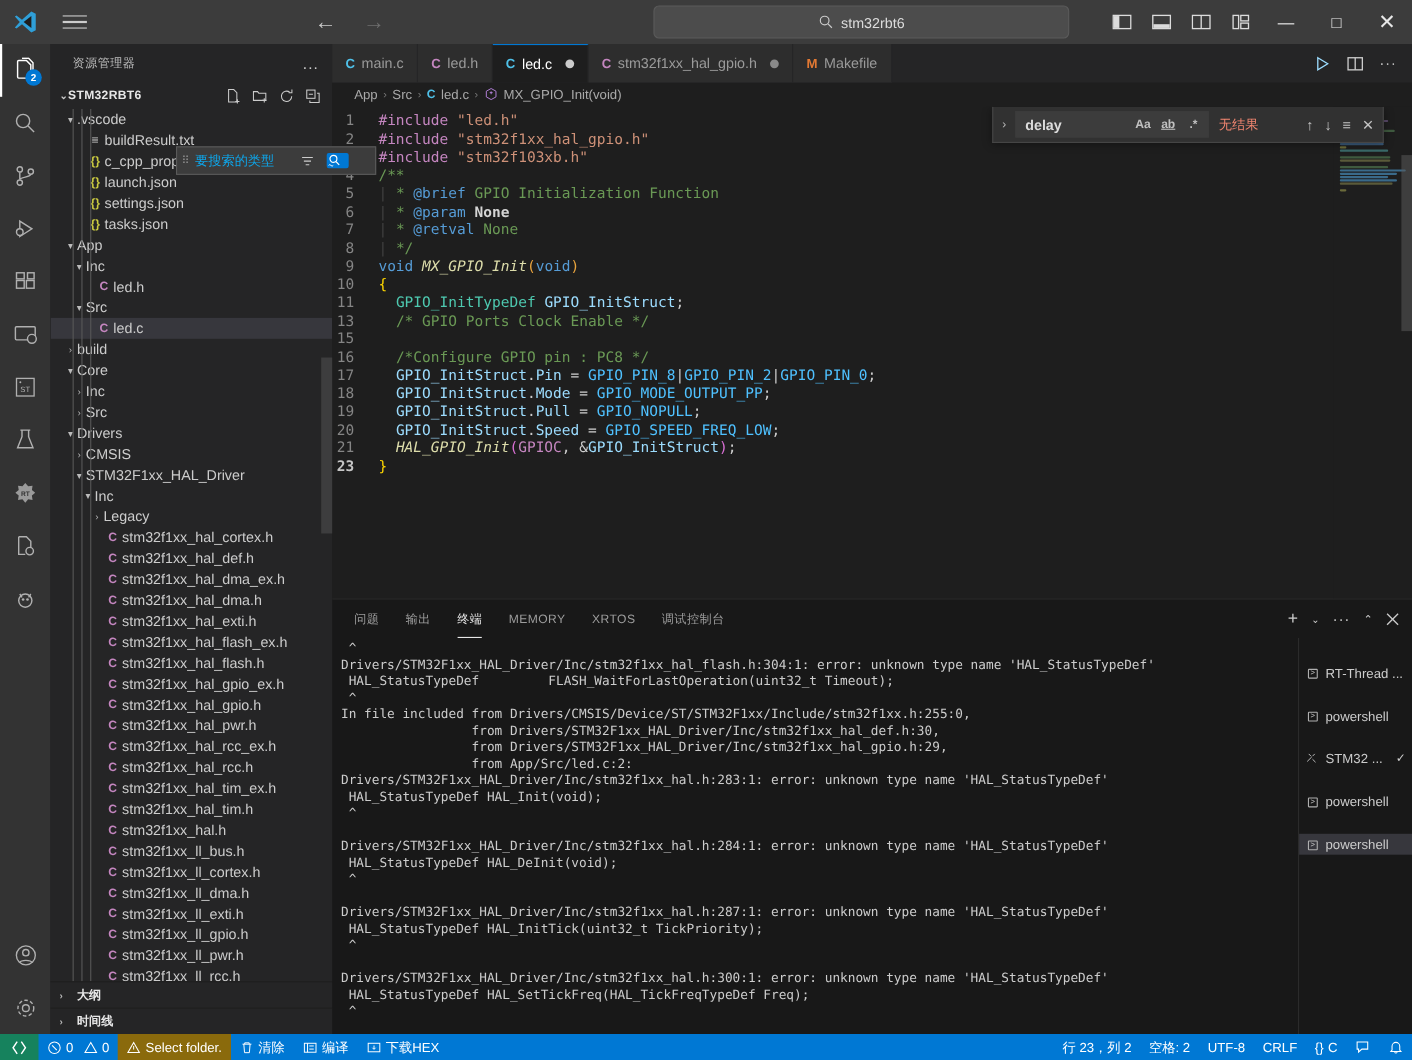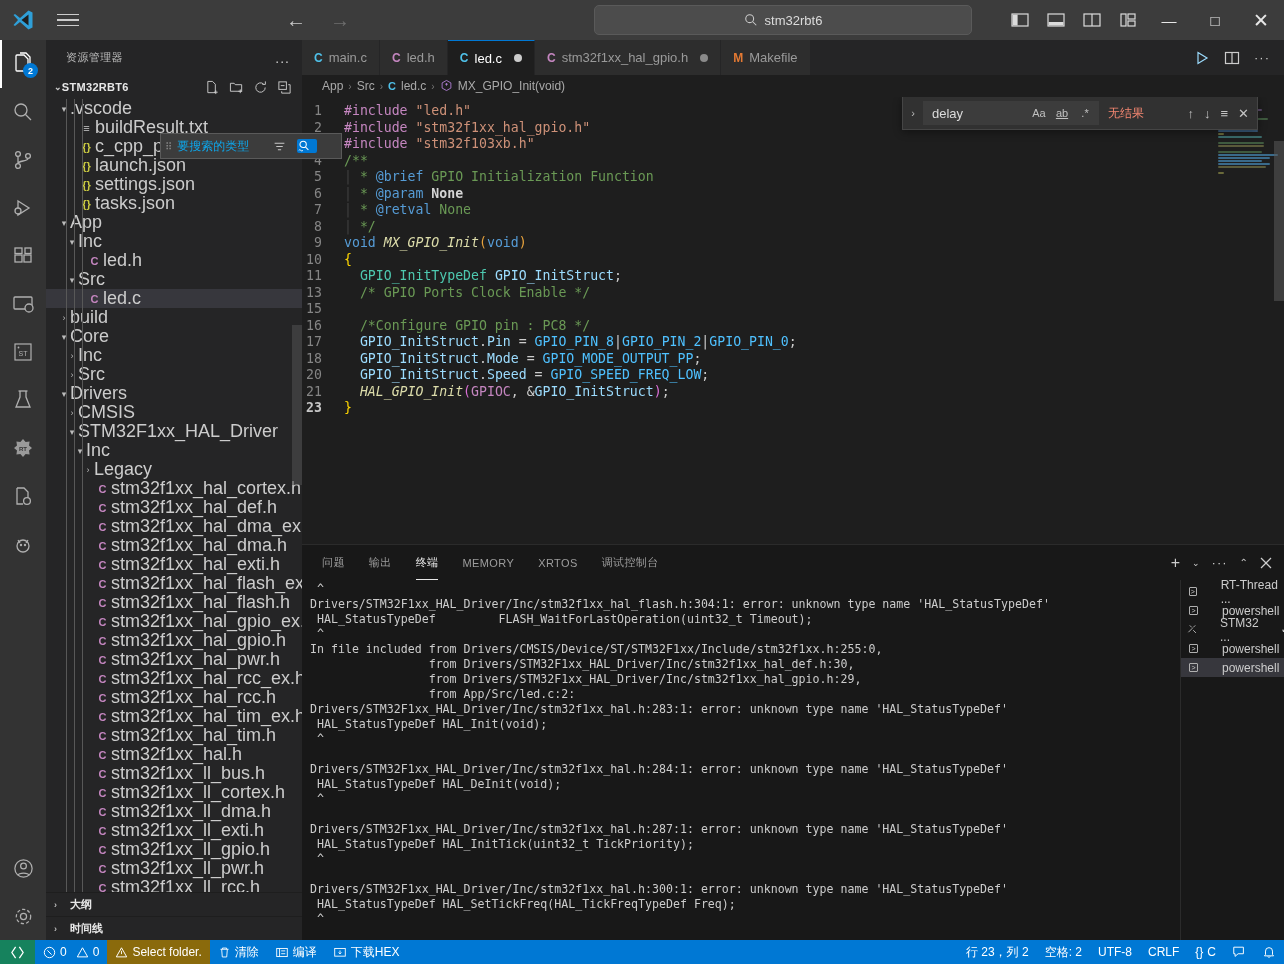--- a/index.html
+++ b/index.html
@@ -68,21 +68,21 @@
   }
   .sb-root-actions { margin-left: auto; display: flex; gap: 9px; padding-right: 10px; }
   .tree { flex: 1; overflow: hidden; position: relative; font-size: 13px; }
   .row { height: 19px; display: flex; align-items: center; white-space: nowrap; color: #cccccc; position: relative; }
   .row.sel { background: #37373d; }
   .row .twisty { width: 12px; display: inline-block; text-align: center; font-size: 9px; color: #bbb; flex: 0 0 12px; }
   .row .ficon { width: 17px; flex: 0 0 17px; text-align: center; font-size: 11px; font-weight: bold; }
   .ic-c { color: #c586c0; }
   .ic-json { color: #cbcb41; font-size: 10px; }
   .ic-txt { color: #cccccc; font-size: 11px; }
-  .row .lbl { font-size: 18px; text-align: right; }
+  .row .lbl { font-size: 13px; text-align: right; }
   .guide { position: absolute; top: 0; bottom: 0; width: 1px; background: #585858; }
 
   .sb-search {
     position: absolute; left: 114px; top: 93px; width: 182px; height: 26px;
     background: #3c3c3c; border: 1px solid #5a5a5a; display: flex; align-items: center;
     z-index: 30; gap: 4px;
   }
   .sb-search .grip { color: #888; font-size: 10px; padding: 0 2px 0 4px; letter-spacing: -1px; }
   .sb-search .inp { flex: 1; font-size: 12px; color: #0ea5e9; }
   .sb-search .act { width: 20px; text-align: center; color: #ccc; font-size: 12px; }
@@ -144,20 +144,21 @@
   .findwidget {
     position: absolute; right: 26px; top: 0; width: 356px; height: 33px;
     background: #313131; border: 1px solid #454545; border-top: none;
     display: flex; align-items: center; z-index: 20; box-shadow: 0 2px 8px rgba(0,0,0,.4);
   }
   .fw-toggle { width: 20px; text-align: center; color: #bbb; font-size: 11px; }
   .fw-input {
     width: 176px; height: 24px; background: #3c3c3c; border: 1px solid #3c3c3c;
     display: flex; align-items: center; padding: 0 4px 0 8px; font-size: 13px; color: #dcdcdc;
     font-family: "Liberation Sans", sans-serif;
+    font-weight: bold;
   }
   .fw-input .val { flex: 1; }
   .fw-opts { display: flex; gap: 5px; align-items: center; }
   .fw-opt { font-size: 11px; color: #c0c0c0; width: 18px; text-align: center; }
   .fw-nores { color: #f48771; font-size: 12px; margin-left: 9px; }
   .fw-nav { margin-left: auto; display: flex; gap: 10px; padding-right: 8px; color: #c5c5c5; font-size: 13px; }
 
   .minimap {
     width: 72px; flex: 0 0 72px; background: #1e1e1e; position: relative; padding-top: 8px;
   }
@@ -171,21 +172,21 @@
   .ptab.active { color: #e7e7e7; }
   .ptab.active::after { content: ''; position: absolute; bottom: 0; left: 0; right: 0; height: 1px; background: #e7e7e7; }
   .panel-actions { margin-left: auto; display: flex; align-items: center; gap: 12px; padding-right: 12px; color: #cccccc; font-size: 13px; }
   .panel-body { flex: 1; display: flex; min-height: 0; }
   .terminal {
     flex: 1; font-family: "DejaVu Sans Mono", monospace; font-size: 11.6px; line-height: 15px;
     color: #cccccc; padding: 2px 0 0 8px; white-space: pre; overflow: hidden;
   }
   .tline { height: 15px; }
   .term-list { width: 104px; flex: 0 0 104px; border-left: 1px solid #2b2b2b; padding-top: 2px; }
-  .tl-row { height: 19px; display: flex; align-items: center; gap: 22px; font-size: 12px; color: #cccccc; padding-left: 6px; }
+  .tl-row { height: 19px; display: flex; align-items: center; gap: 5px; font-size: 12px; color: #cccccc; padding-left: 6px; margin-top: 20px; }
   .tl-row.sel { background: #37373d; }
   .tl-ico { font-size: 9px; width: 13px; text-align: center; }
   .tl-box { border: 1px solid #b0b0b0; border-radius: 1px; font-size: 7px; padding: 0 1px; line-height: 10px; }
   .tl-check { margin-left: auto; padding-right: 6px; color: #cccccc; font-size: 11px; }
 
   
   .statusbar {
     height: 24px; flex: 0 0 24px; background: #0078d4; display: flex; align-items: center;
     font-size: 12px; color: #ffffff;
   }
@@ -694,20 +695,21 @@
             <div class="cline"><span class="lnum">7</span><span class="ctext"><span class="indent-guide">|</span><span class="t-cmt"> * </span><span style="color:#569cd6">@retval</span><span class="t-cmt"> None</span></span></div>
             <div class="cline"><span class="lnum">8</span><span class="ctext"><span class="indent-guide">|</span><span class="t-cmt"> */</span></span></div>
             <div class="cline"><span class="lnum">9</span><span class="ctext"><span class="t-kw">void</span> <span class="t-fn">MX_GPIO_Init</span><span class="t-par">(</span><span class="t-kw">void</span><span class="t-par">)</span></span></div>
             <div class="cline"><span class="lnum">10</span><span class="ctext"><span class="t-brace">{</span></span></div>
             <div class="cline"><span class="lnum">11</span><span class="ctext">  <span class="t-type">GPIO_InitTypeDef</span> <span class="t-var">GPIO_InitStruct</span>;</span></div>
             <div class="cline"><span class="lnum">13</span><span class="ctext">  <span class="t-cmt">/* GPIO Ports Clock Enable */</span></span></div>
             <div class="cline"><span class="lnum">15</span><span class="ctext"></span></div>
             <div class="cline"><span class="lnum">16</span><span class="ctext">  <span class="t-cmt">/*Configure GPIO pin : PC8 */</span></span></div>
             <div class="cline"><span class="lnum">17</span><span class="ctext">  <span class="t-var">GPIO_InitStruct</span>.<span class="t-var">Pin</span> = <span class="t-const">GPIO_PIN_8</span>|<span class="t-const">GPIO_PIN_2</span>|<span class="t-const">GPIO_PIN_0</span>;</span></div>
             <div class="cline"><span class="lnum">18</span><span class="ctext">  <span class="t-var">GPIO_InitStruct</span>.<span class="t-var">Mode</span> = <span class="t-const">GPIO_MODE_OUTPUT_PP</span>;</span></div>
+            <div class="cline"><span class="lnum">19</span><span class="ctext">  <span class="t-var">GPIO_InitStruct</span>.<span class="t-var">Pull</span> = <span class="t-const">GPIO_NOPULL</span>;</span></div>
             <div class="cline"><span class="lnum">20</span><span class="ctext">  <span class="t-var">GPIO_InitStruct</span>.<span class="t-var">Speed</span> = <span class="t-const">GPIO_SPEED_FREQ_LOW</span>;</span></div>
             <div class="cline"><span class="lnum">21</span><span class="ctext">  <span class="t-fn">HAL_GPIO_Init</span><span class="t-par2">(</span><span class="t-const" style="color:#c586c0">GPIOC</span>, &amp;<span class="t-var">GPIO_InitStruct</span><span class="t-par2">)</span>;</span></div>
             <div class="cline"><span class="lnum cur">23</span><span class="ctext"><span class="t-brace">}</span></span></div>
           </div>
         <div class="minimap" id="minimap">
             <div class="mm-line" style="background: rgb(90, 74, 106); width: 26px;"></div>
             <div class="mm-line" style="background: rgb(90, 74, 106); width: 44px;"></div>
             <div class="mm-line" style="background: rgb(90, 74, 106); width: 38px;"></div>
             <div class="mm-line" style="background: rgb(63, 90, 63); width: 8px;"></div>
             <div class="mm-line" style="background: rgb(63, 90, 63); width: 50px;"></div>

